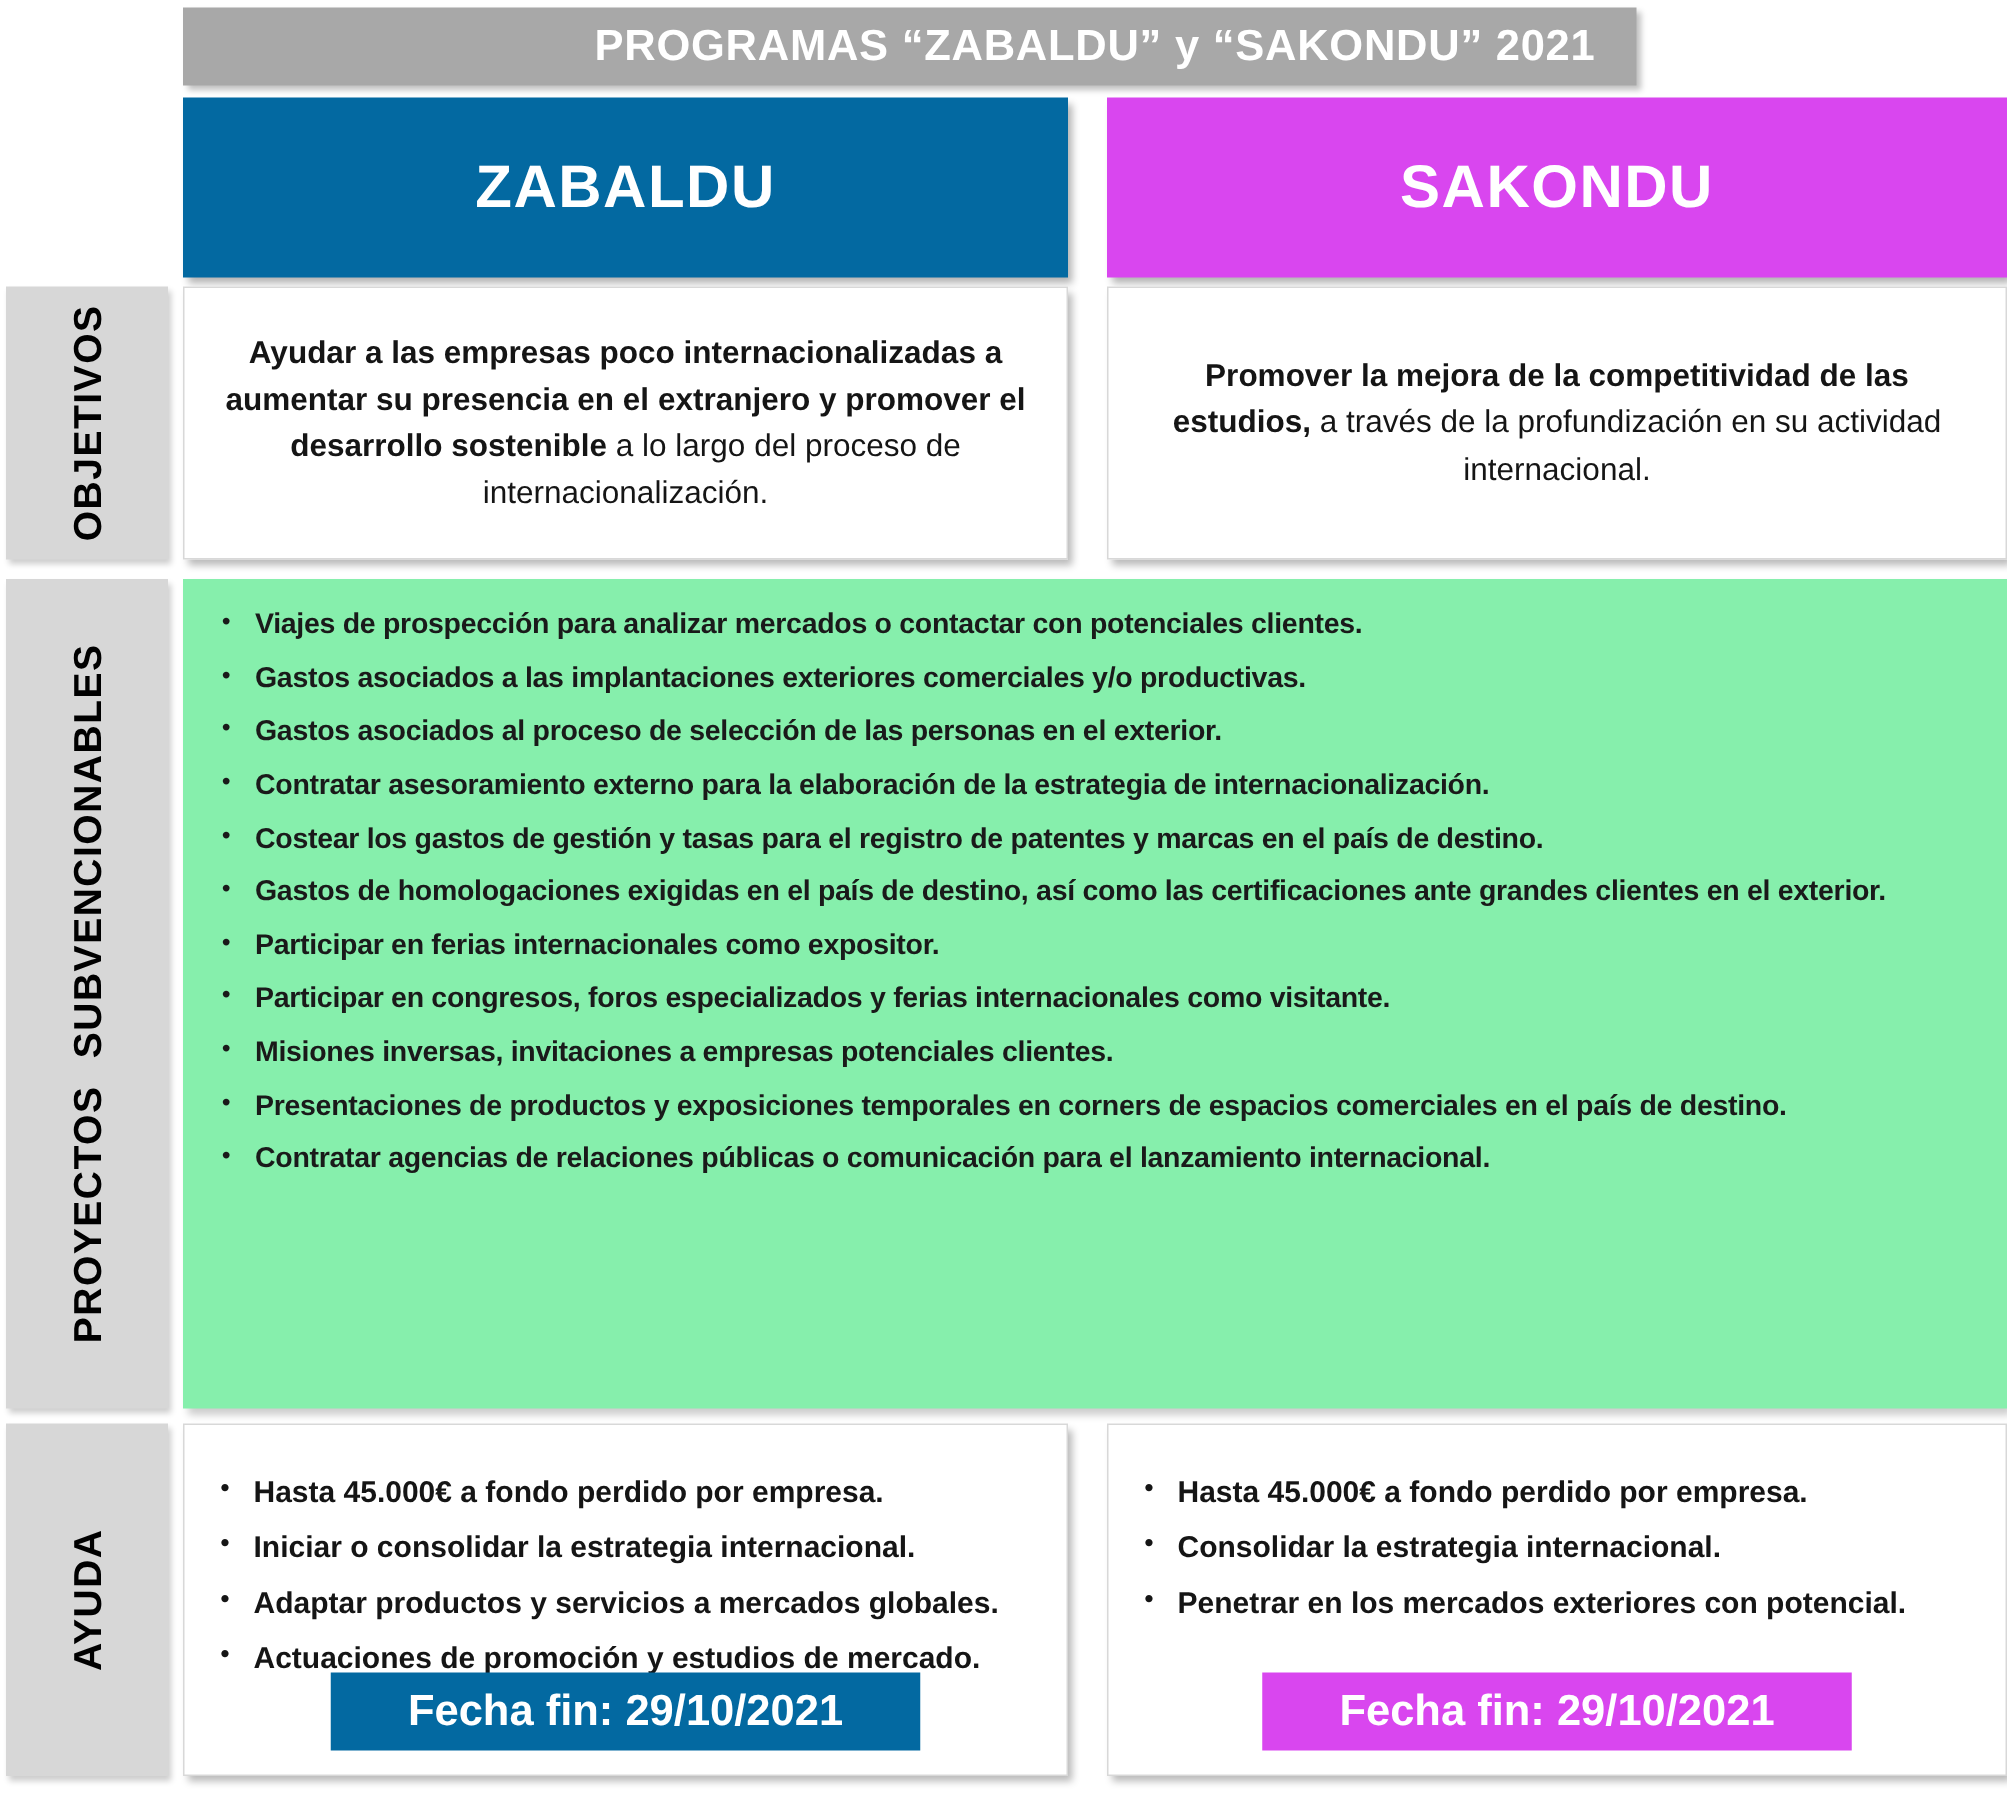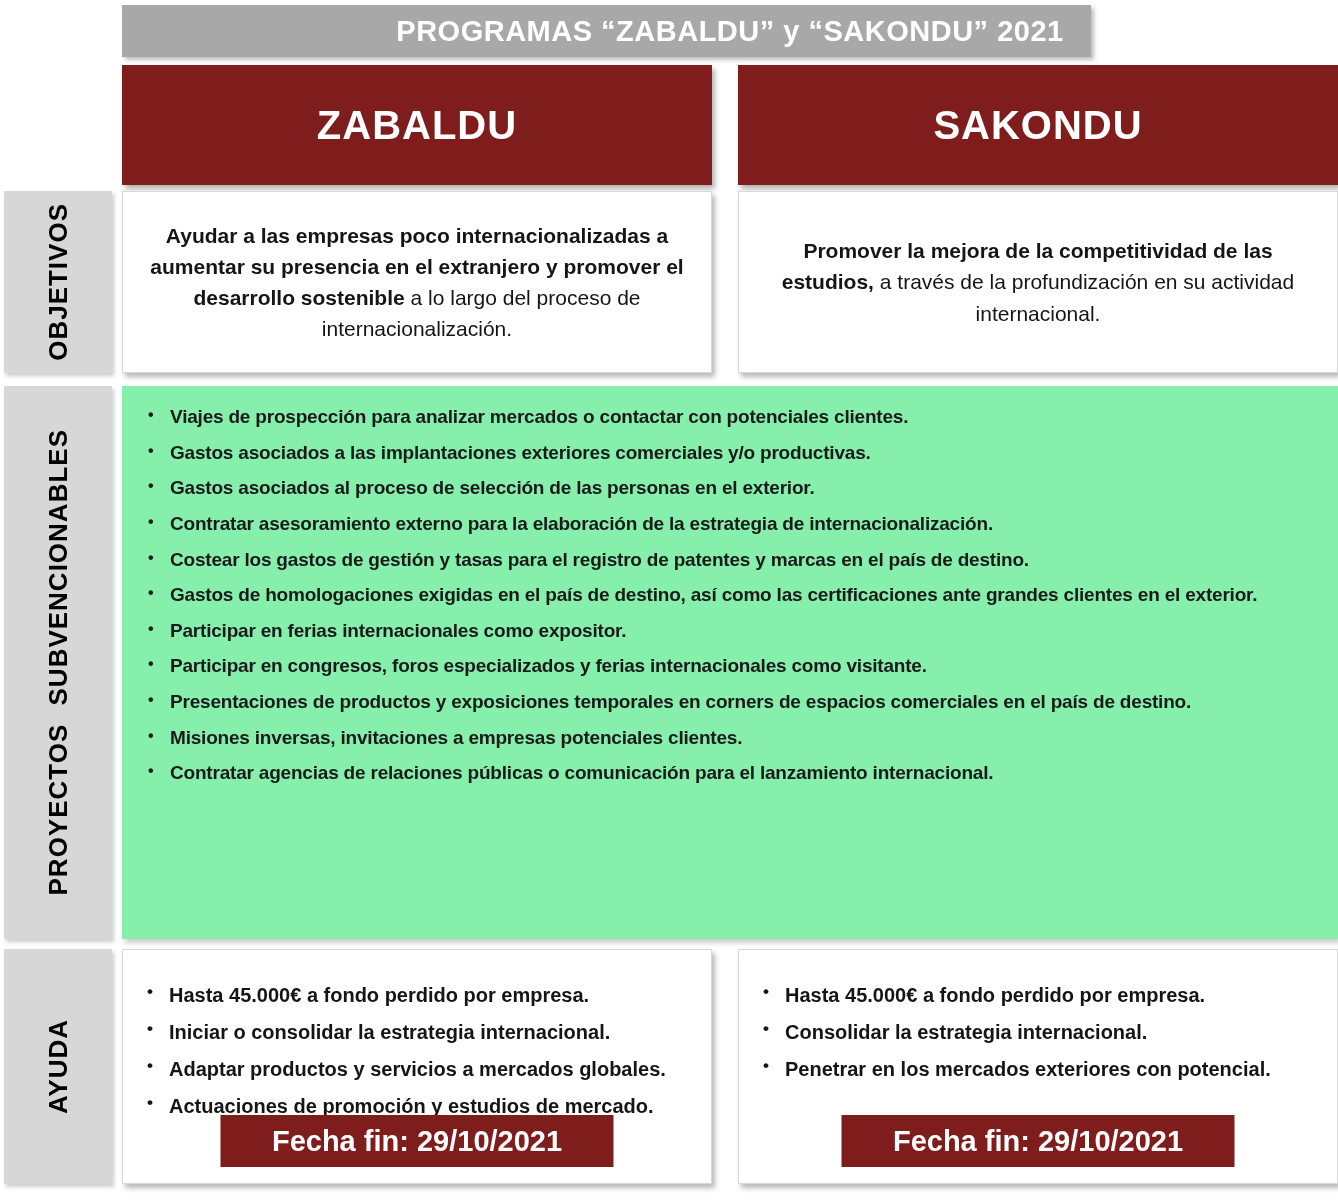--- a/index.html
+++ b/index.html
@@ -29,22 +29,22 @@
     font-size:29px; font-weight:700; letter-spacing:0.5px;
   }
 
   
   .header-row { margin-bottom:6px; }
   .prog-header {
     height:120px; display:flex; align-items:center; justify-content:center;
     color:#ffffff; font-size:40px; font-weight:700; letter-spacing:1px;
     box-shadow:3px 4px 5px rgba(0,0,0,0.3);
   }
-  .teal-bg  { background:#7f1d1d; }
-  .blue-bg  { background:#7f1d1d; }
+  .teal-bg  { background:#0369a1; }
+  .blue-bg  { background:#d946ef; }
 
   
   .label-box {
     width:108px; height:100%; background:#d7d7d7;
     display:flex; align-items:center; justify-content:center;
     box-shadow:2px 3px 4px rgba(0,0,0,0.2);
   }
   .v-label {
     writing-mode:vertical-rl; transform:rotate(180deg);
     font-weight:700; font-size:26px; color:#000; letter-spacing:1px;
@@ -155,22 +155,22 @@
       <div class="mint-box">
         <ul>
             <li>Viajes de prospección para analizar mercados o contactar con potenciales clientes.</li>
             <li>Gastos asociados a las implantaciones exteriores comerciales y/o productivas.</li>
             <li>Gastos asociados al proceso de selección de las personas en el exterior.</li>
             <li>Contratar asesoramiento externo para la elaboración de la estrategia de internacionalización.</li>
             <li>Costear los gastos de gestión y tasas para el registro de patentes y marcas en el país de destino.</li>
             <li>Gastos de homologaciones exigidas en el país de destino, así como las certificaciones ante grandes clientes en el exterior.</li>
             <li>Participar en ferias internacionales como expositor.</li>
             <li>Participar en congresos, foros especializados y ferias internacionales como visitante.</li>
+            <li>Misiones inversas, invitaciones a empresas potenciales clientes.</li>
             <li>Presentaciones de productos y exposiciones temporales en corners de espacios comerciales en el país de destino.</li>
-            <li>Misiones inversas, invitaciones a empresas potenciales clientes.</li>
             <li>Contratar agencias de relaciones públicas o comunicación para el lanzamiento internacional.</li>
           </ul>
       </div>
     </div>
   </div>
 
   <div class="row ayuda-row">
     <div class="label-cell">
       <div class="label-box">
         <span class="v-label">AYUDA</span>

